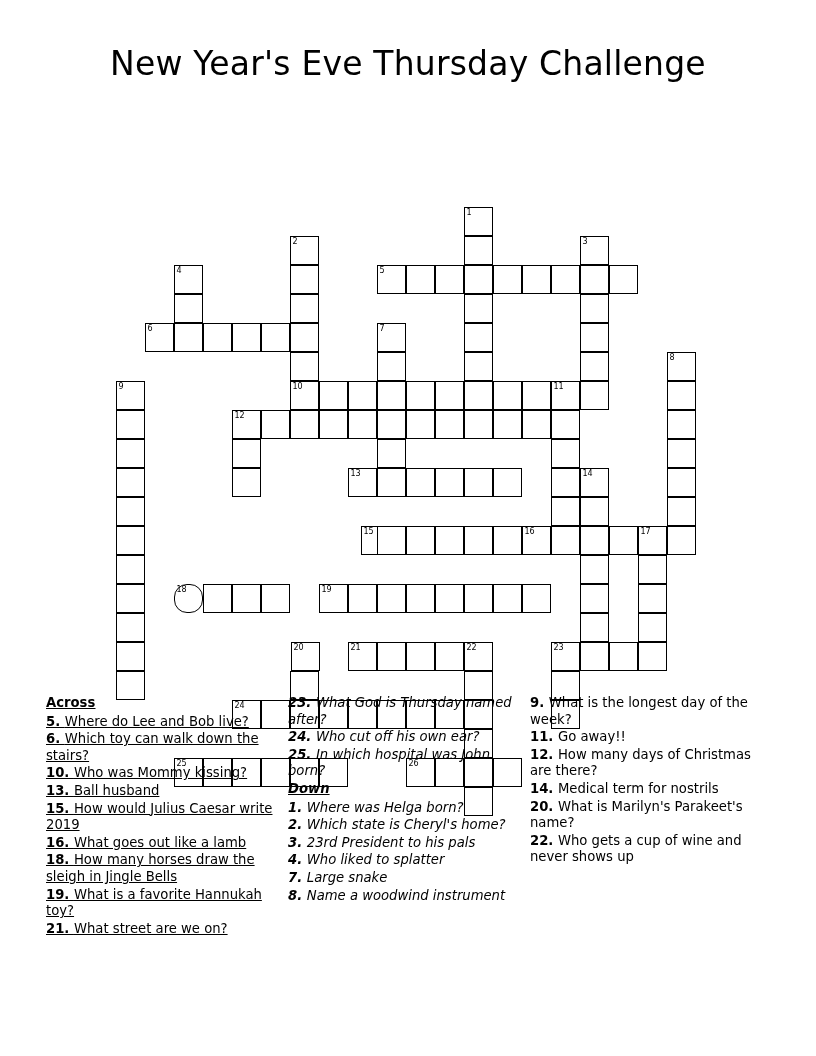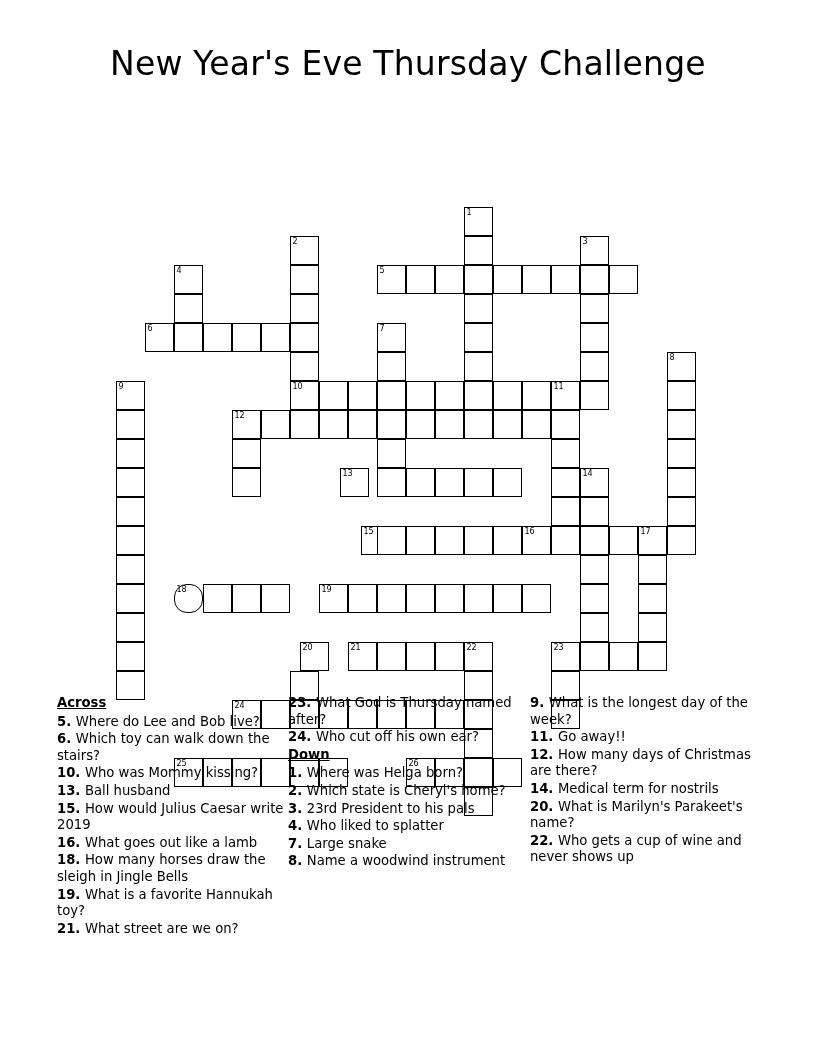--- a/index.html
+++ b/index.html
@@ -53,22 +53,22 @@
     width: 724px;
     height: 290px;
   }
   .col {
     position: absolute;
     top: 0;
     width: 228px;
     font-size: 13.2px;
     line-height: 16.6px;
   }
-  .col.c1 { left: 11px; }
-  .col.c2 { left: 242px; }
+  .col.c1 { left: 0px; text-decoration: underline; }
+  .col.c2 { left: 242px; font-style: italic; }
   .col.c3 { left: 484px; }
   .sec-head {
     font-weight: bold;
     text-decoration: underline;
     margin-bottom: 2px;
     display: block;
   }
   .clue {
     display: block;
     margin-bottom: 1px;
@@ -165,21 +165,21 @@
     <div class="cell" style="left: 522px; top: 311px;"></div>
     <div class="cell" style="left: 551px; top: 311px;"></div>
     <div class="cell" style="left: 667px; top: 311px;"></div>
     <div class="cell" style="left: 116px; top: 340px;"></div>
     <div class="cell" style="left: 232px; top: 340px;"></div>
     <div class="cell" style="left: 377px; top: 340px;"></div>
     <div class="cell" style="left: 551px; top: 340px;"></div>
     <div class="cell" style="left: 667px; top: 340px;"></div>
     <div class="cell" style="left: 116px; top: 369px;"></div>
     <div class="cell" style="left: 232px; top: 369px;"></div>
-    <div class="cell" style="left: 340px; top: 369px;">
+    <div class="cell" style="left: 348px; top: 369px;">
       <span class="num">13</span>
     </div>
     <div class="cell" style="left: 377px; top: 369px;"></div>
     <div class="cell" style="left: 406px; top: 369px;"></div>
     <div class="cell" style="left: 435px; top: 369px;"></div>
     <div class="cell" style="left: 464px; top: 369px;"></div>
     <div class="cell" style="left: 493px; top: 369px;"></div>
     <div class="cell" style="left: 551px; top: 369px;"></div>
     <div class="cell" style="left: 580px; top: 369px;">
       <span class="num">14</span>
@@ -227,21 +227,21 @@
     <div class="cell" style="left: 435px; top: 485px;"></div>
     <div class="cell" style="left: 464px; top: 485px;"></div>
     <div class="cell" style="left: 493px; top: 485px;"></div>
     <div class="cell" style="left: 522px; top: 485px;"></div>
     <div class="cell" style="left: 580px; top: 485px;"></div>
     <div class="cell" style="left: 638px; top: 485px;"></div>
     <div class="cell" style="left: 116px; top: 514px;"></div>
     <div class="cell" style="left: 580px; top: 514px;"></div>
     <div class="cell" style="left: 638px; top: 514px;"></div>
     <div class="cell" style="left: 116px; top: 543px;"></div>
-    <div class="cell" style="left: 300px; top: 543px;">
+    <div class="cell" style="left: 291px; top: 543px;">
       <span class="num">20</span>
     </div>
     <div class="cell" style="left: 348px; top: 543px;">
       <span class="num">21</span>
     </div>
     <div class="cell" style="left: 377px; top: 543px;"></div>
     <div class="cell" style="left: 406px; top: 543px;"></div>
     <div class="cell" style="left: 435px; top: 543px;"></div>
     <div class="cell" style="left: 464px; top: 543px;">
       <span class="num">22</span>
@@ -298,20 +298,21 @@
         <span class="clue"><b>16. </b><span>What goes out like a lamb</span></span>
         <span class="clue"><b>18. </b><span>How many horses draw the sleigh in Jingle Bells</span></span>
         <span class="clue"><b>19. </b><span>What is a favorite Hannukah toy?</span></span>
         <span class="clue"><b>21. </b><span>What street are we on?</span></span>
       </div>
   </div>
   <div class="col c2">
     <div id="col2">
         <span class="clue"><b>23. </b><span>What God is Thursday named after?</span></span>
         <span class="clue"><b>24. </b><span>Who cut off his own ear?</span></span>
+        <span class="clue"><b>25. </b><span>In which hospital was John born?</span></span>
       </div>
     <span class="sec-head">Down</span>
     <div id="col2b">
         <span class="clue"><b>1. </b><span>Where was Helga born?</span></span>
         <span class="clue"><b>2. </b><span>Which state is Cheryl's home?</span></span>
         <span class="clue"><b>3. </b><span>23rd President to his pals</span></span>
         <span class="clue"><b>4. </b><span>Who liked to splatter</span></span>
         <span class="clue"><b>7. </b><span>Large snake</span></span>
         <span class="clue"><b>8. </b><span>Name a woodwind instrument</span></span>
       </div>

